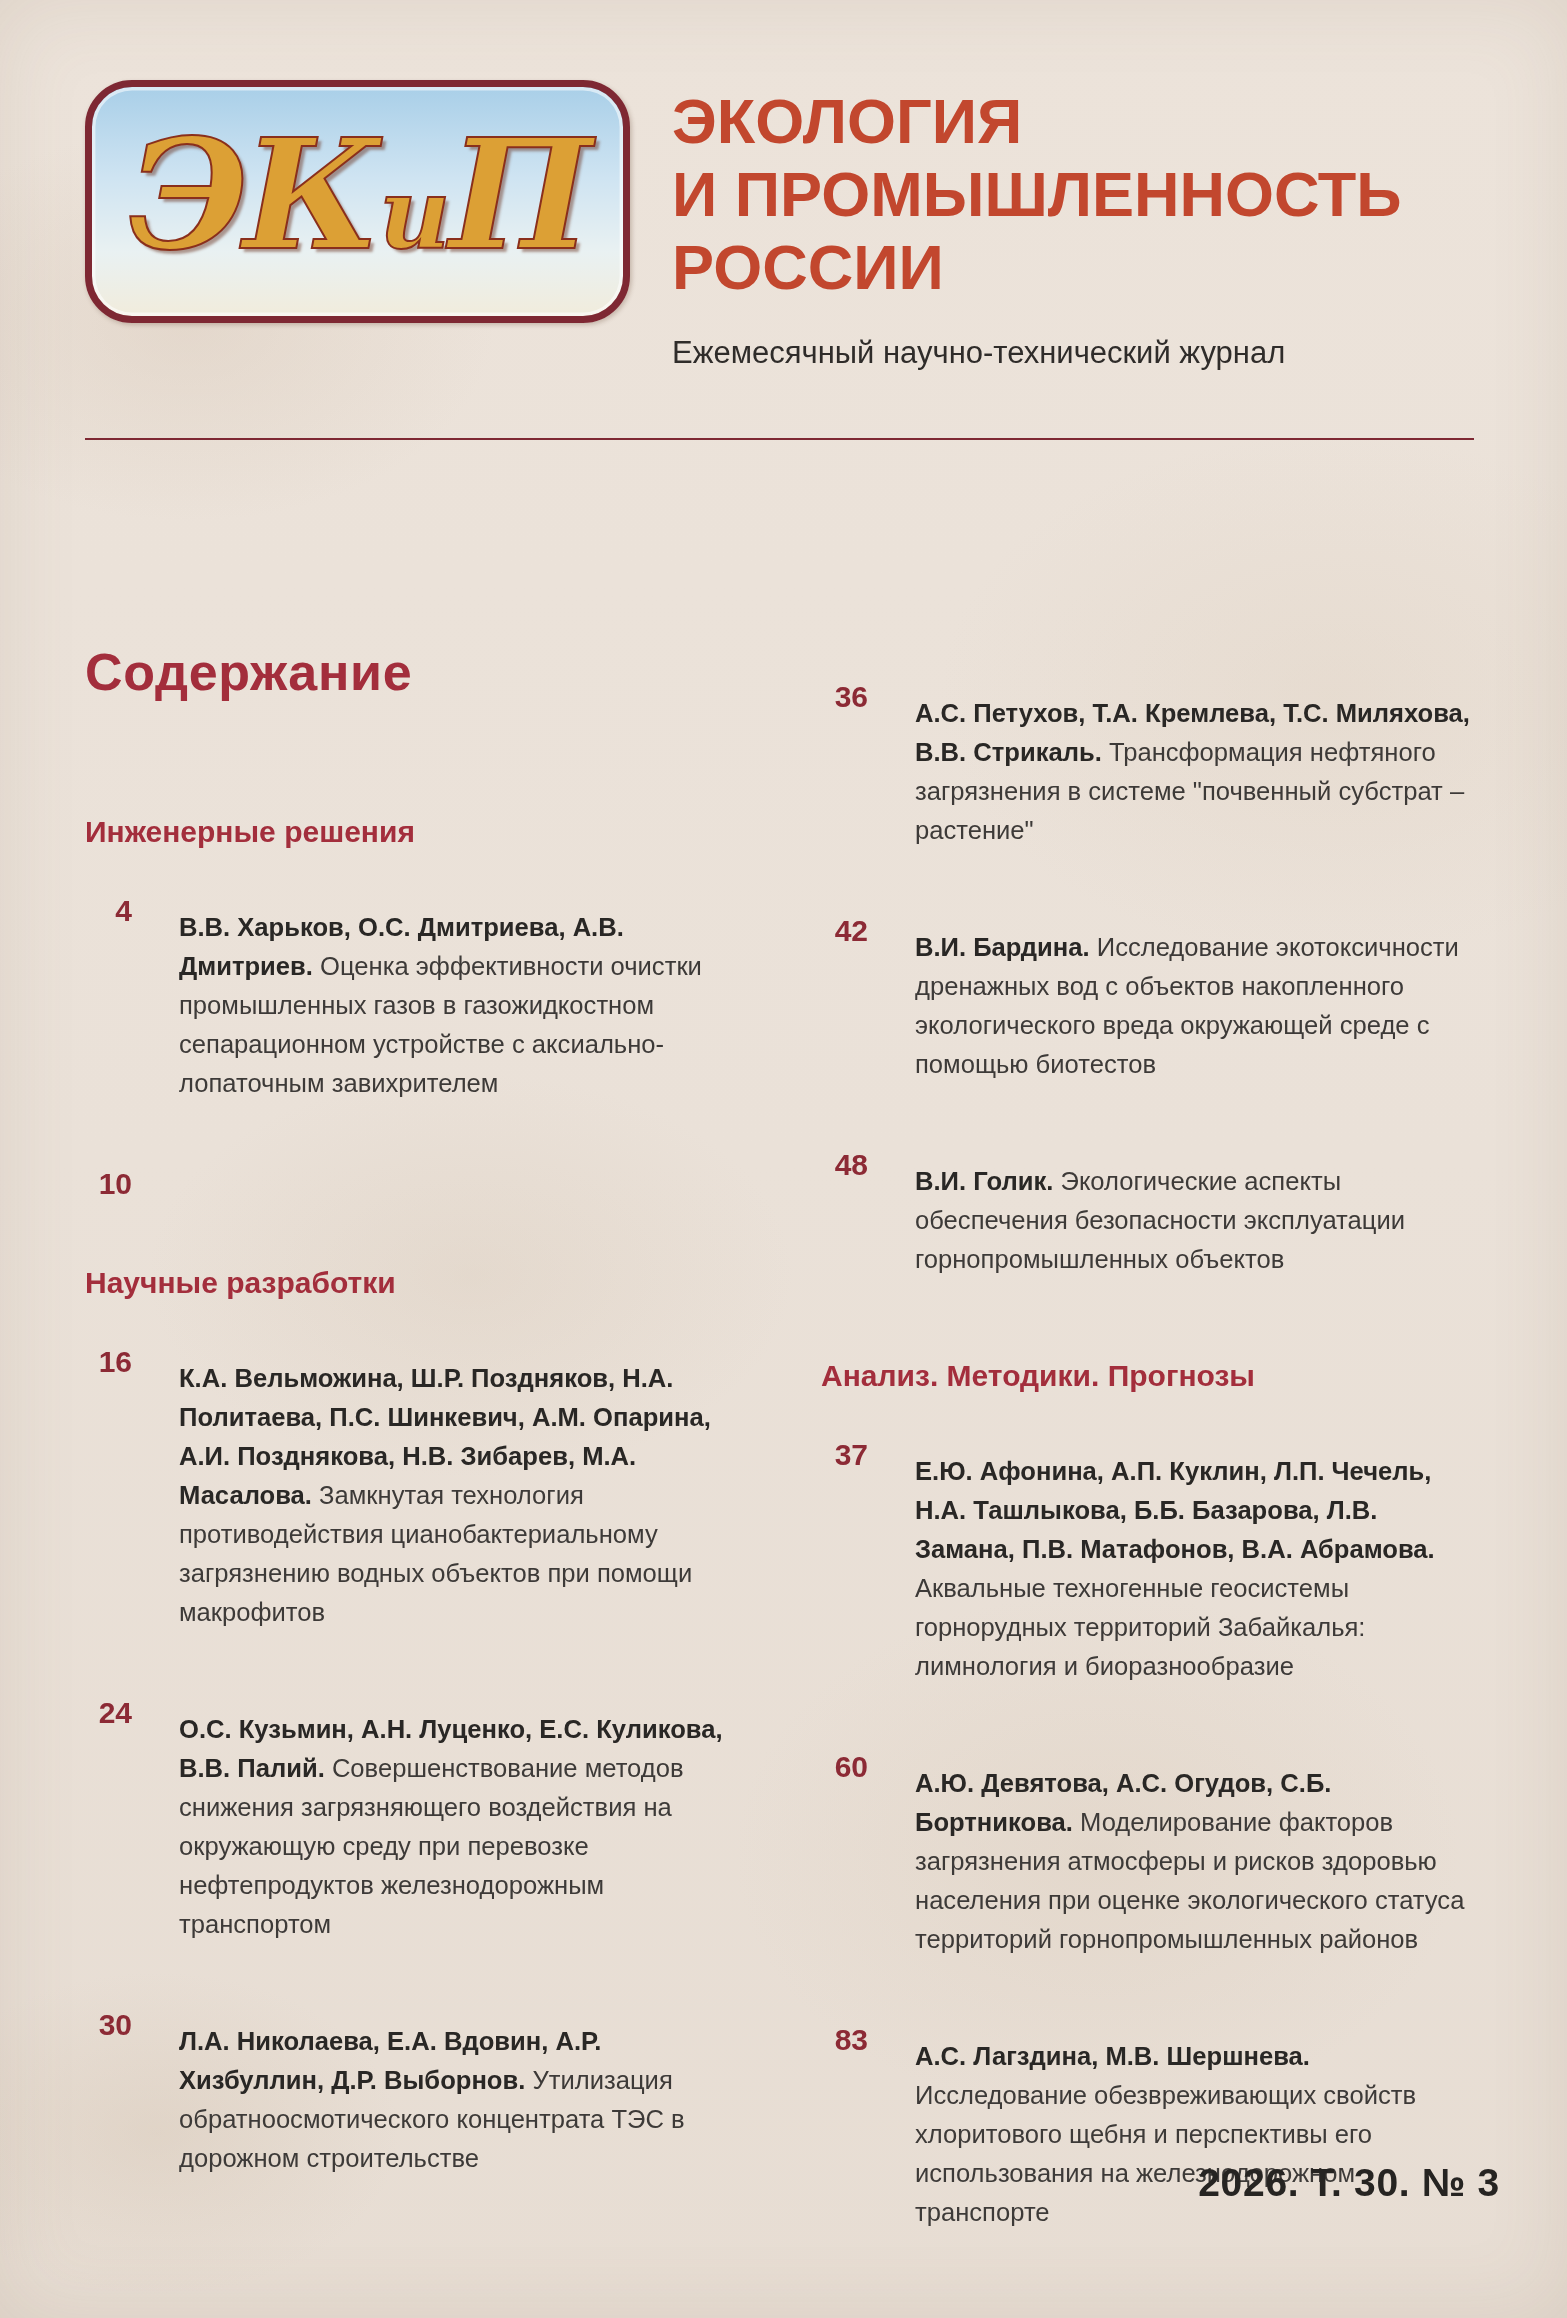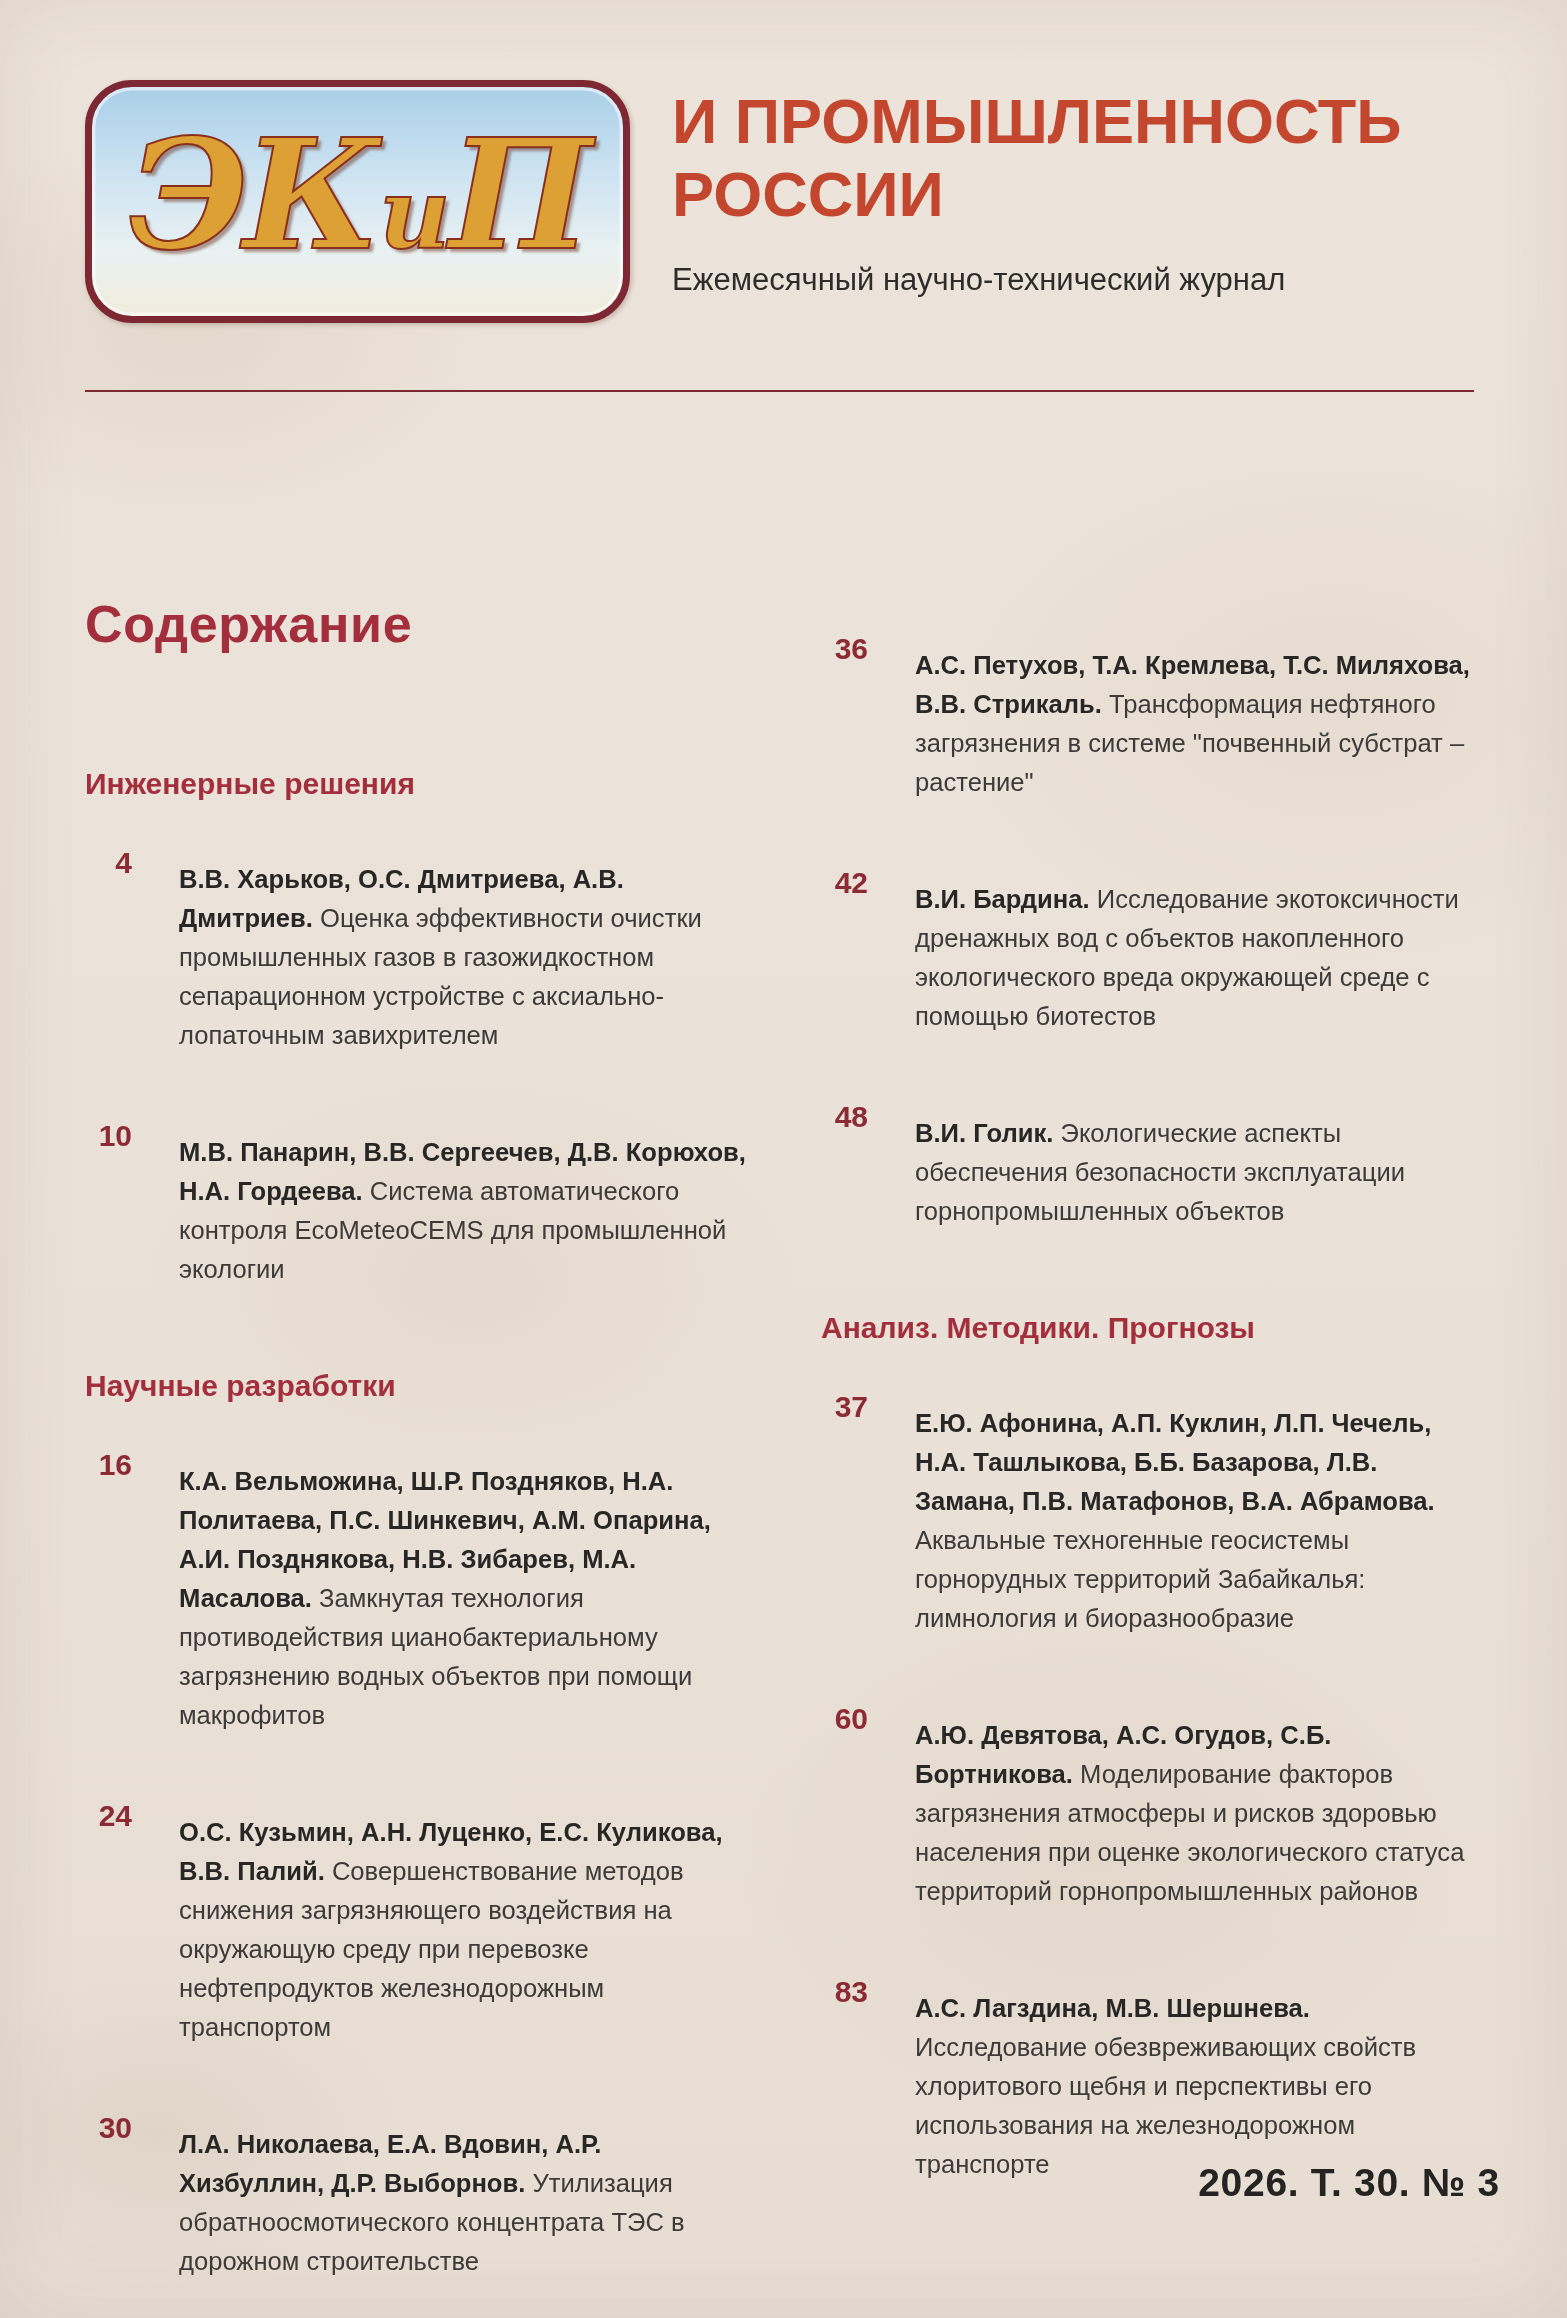--- a/index.html
+++ b/index.html
@@ -150,20 +150,21 @@
   <div class="header">
     <div class="logo-box">
       <div class="logo-text">
         <span class="logo-part-big">ЭК</span>
         <span class="logo-part-small">и</span>
         <span class="logo-part-big">П</span>
       </div>
     </div>
     <div class="title-block">
       <h1 class="journal-title">
+        <span style="display:block">ЭКОЛОГИЯ</span>
         <span style="display:block">И ПРОМЫШЛЕННОСТЬ</span>
         <span style="display:block">РОССИИ</span>
       </h1>
       <p class="journal-subtitle">Ежемесячный научно-технический журнал</p>
     </div>
   </div>
 
   <hr class="header-rule">
 
   <div class="toc">
@@ -173,21 +174,20 @@
 
       <h3 class="section">Инженерные решения</h3>
 
       <div class="entry">
         <div class="pagenum">4</div>
         <p class="etext"><strong class="authors">В.В. Харьков, О.С. Дмитриева, А.В. Дмитриев.</strong> <span>Оценка эффективности очистки промышленных газов в газожидкостном сепарационном устройстве с аксиально-лопаточным завихрителем</span></p>
       </div>
 
       <div class="entry">
         <div class="pagenum">10</div>
-        <p class="etext"><strong class="authors">М.В. Панарин, В.В. Сергеечев, Д.В. Корюхов, Н.А. Гордеева.</strong> <span>Система автоматического контроля EcoMeteoCEMS для промышленной экологии</span></p>
       </div>
 
       <h3 class="section">Научные разработки</h3>
 
       <div class="entry">
         <div class="pagenum">16</div>
         <p class="etext"><strong class="authors">К.А. Вельможина, Ш.Р. Поздняков, Н.А. Политаева, П.С. Шинкевич, А.М. Опарина, А.И. Позднякова, Н.В. Зибарев, М.А. Масалова.</strong> <span>Замкнутая технология противодействия цианобактериальному загрязнению водных объектов при помощи макрофитов</span></p>
       </div>
 
       <div class="entry">

